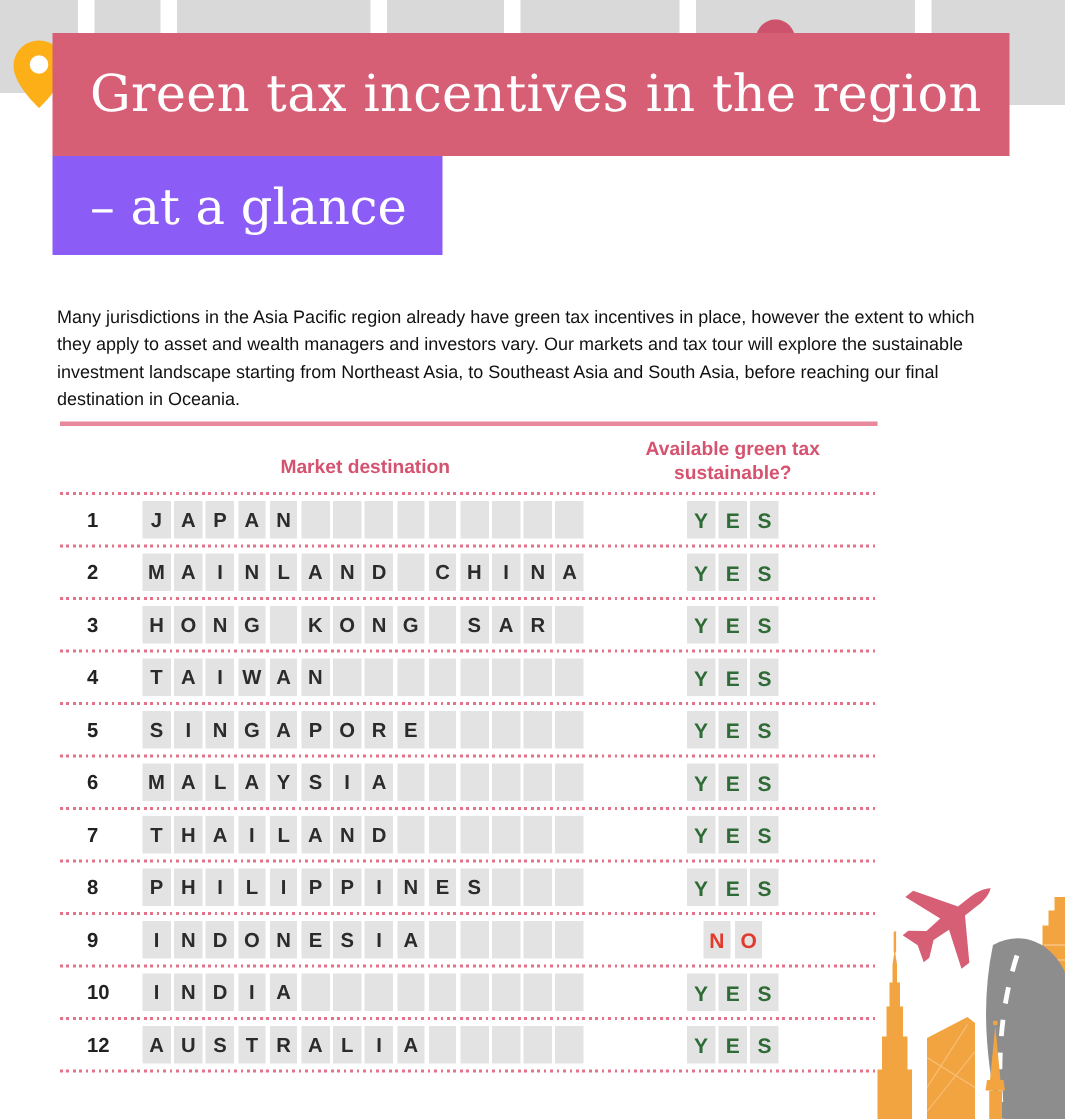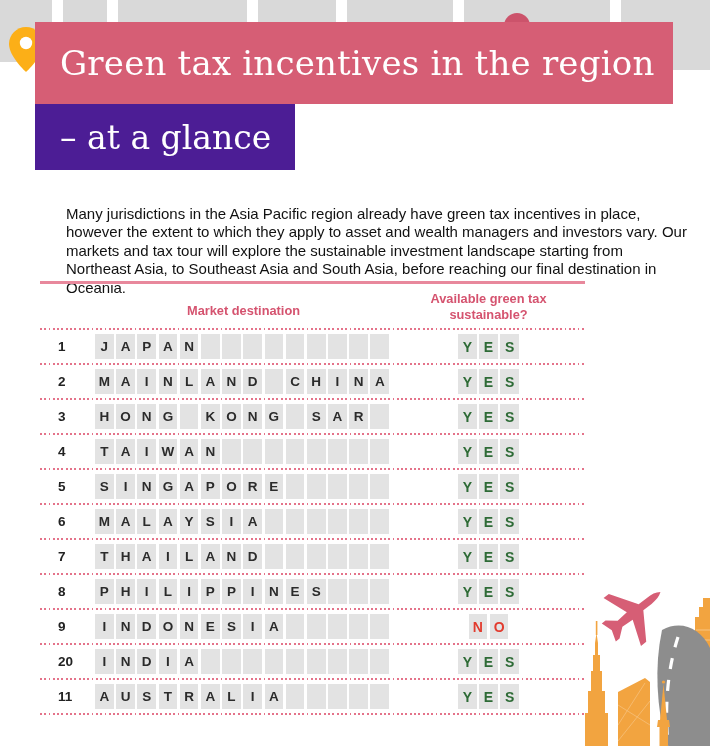--- a/index.html
+++ b/index.html
@@ -12,26 +12,26 @@
   .band-stripe{position:absolute;top:0;width:11px;height:62px;background:#fff;}
 
   .pin-bump{position:absolute;left:504px;top:13px;width:26px;height:26px;border-radius:50%;
             background:#cc536b;z-index:1;}
   .map-pin{position:absolute;left:8px;top:26px;z-index:1;}
 
   .title-banner{position:absolute;left:35px;top:22px;width:638px;height:82px;background:#d65e75;
                 z-index:2;display:flex;align-items:center;}
   .title-banner span{font-family:"DejaVu Serif","Liberation Serif",serif;color:#fff;font-size:34px;
                 padding-left:25px;white-space:nowrap;letter-spacing:.2px;}
-  .subtitle-banner{position:absolute;left:35px;top:104px;width:260px;height:66px;background:#4c1d95;
+  .subtitle-banner{position:absolute;left:35px;top:104px;width:260px;height:66px;background:#8b5cf6;
                 z-index:2;display:flex;align-items:center;}
   .subtitle-banner span{font-family:"DejaVu Serif","Liberation Serif",serif;color:#fff;font-size:33px;
                 padding-left:25px;white-space:nowrap;}
 
-  .intro{position:absolute;left:66px;top:190px;width:622px;font-size:15px;line-height:18.4px;
+  .intro{position:absolute;left:38px;top:190px;width:622px;font-size:12px;line-height:18.4px;
          color:#111;z-index:2;}
 
   
   .market-table{position:absolute;left:40px;top:281px;width:545px;z-index:2;}
   .solid-line{height:3px;background:#e8889c;}
   .dotted-line{height:2px;background-image:repeating-linear-gradient(90deg,#e4738a 0 1.8px,transparent 1.8px 4.3px);}
   .thead{display:flex;align-items:center;padding:6px 0 4px 0;min-height:34px;}
   .th{color:#d5536f;font-weight:bold;font-size:12.8px;text-align:center;line-height:16px;}
   .th-num{width:55px;}
   .th-dest{width:297px;padding-top:8px;}
@@ -306,21 +306,21 @@
             <div class="tile"></div>
             <div class="tile"></div>
           </div>
           <div class="td-answer">
             <div class="tile ans-no">N</div>
             <div class="tile ans-no">O</div>
           </div>
         </div>
         <div class="dotted-line"></div>
         <div class="trow">
-          <div class="td-num">20</div>
+          <div class="td-num">10</div>
           <div class="td-tiles">
             <div class="tile">I</div>
             <div class="tile">N</div>
             <div class="tile">D</div>
             <div class="tile">I</div>
             <div class="tile">A</div>
             <div class="tile"></div>
             <div class="tile"></div>
             <div class="tile"></div>
             <div class="tile"></div>
@@ -331,21 +331,21 @@
             <div class="tile"></div>
           </div>
           <div class="td-answer">
             <div class="tile ans-yes">Y</div>
             <div class="tile ans-yes">E</div>
             <div class="tile ans-yes">S</div>
           </div>
         </div>
         <div class="dotted-line"></div>
         <div class="trow">
-          <div class="td-num">11</div>
+          <div class="td-num">12</div>
           <div class="td-tiles">
             <div class="tile">A</div>
             <div class="tile">U</div>
             <div class="tile">S</div>
             <div class="tile">T</div>
             <div class="tile">R</div>
             <div class="tile">A</div>
             <div class="tile">L</div>
             <div class="tile">I</div>
             <div class="tile">A</div>

